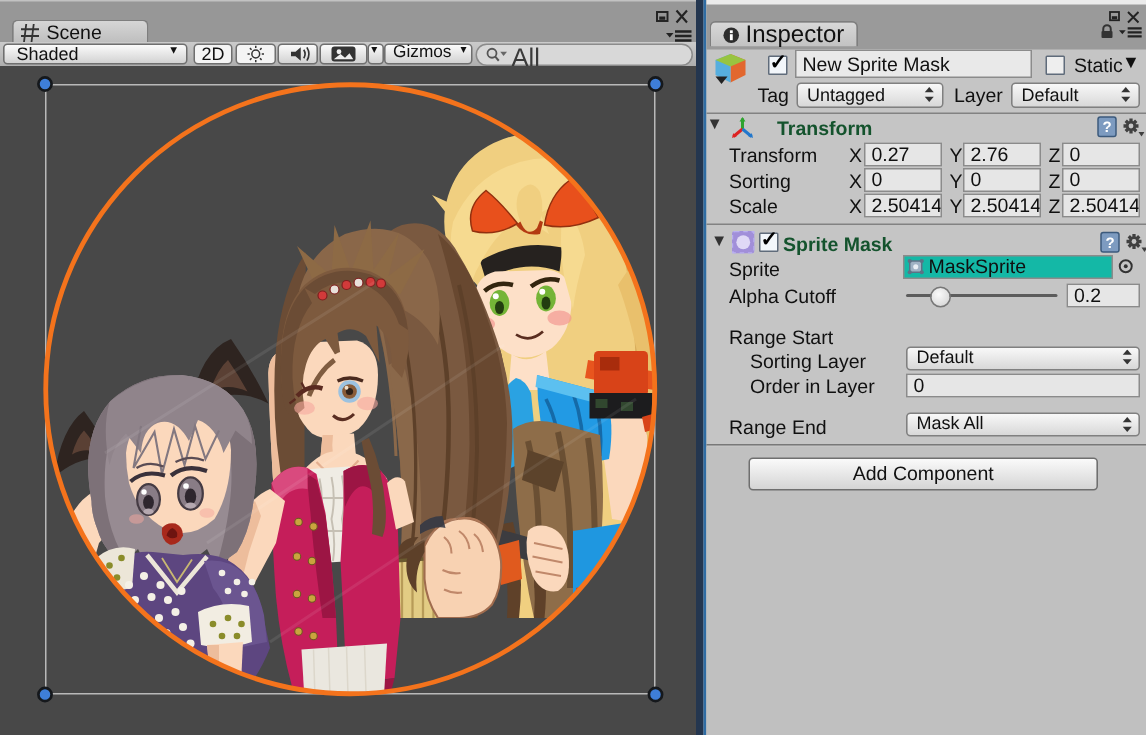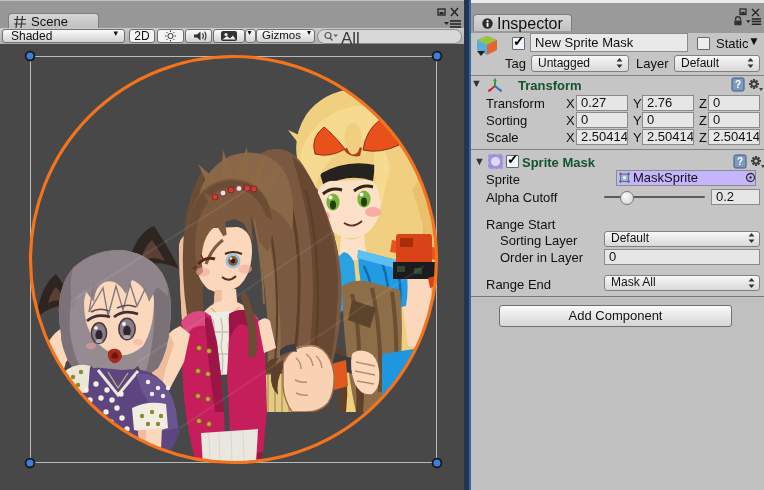--- a/index.html
+++ b/index.html
@@ -489,21 +489,21 @@
 </svg>
 <svg class="abs" style="left:749px;top:154px" width="16" height="15" viewBox="0 0 16 15">
   <g fill="#404040">
       <circle cx="7" cy="7" r="3.4"></circle>
   <path d="M7 2 L7 12 M2 7 L12 7 M3.5 3.5 L10.5 10.5 M10.5 3.5 L3.5 10.5" stroke="#404040" stroke-width="2.2"></path>
     </g>
   <circle cx="7" cy="7" r="1.6" fill="#c6c6c6"></circle>
   <path d="M12 11 L16 11 L14 14 Z" fill="#404040"></path>
 </svg>
 <span class="lbl" style="left:486px;top:172px;">Sprite</span>
-<div class="fld" style="left:616px;top:170px;width:138px;height:14px;line-height:14px;background:#c4b5fd;padding:0;">
+<div class="fld" style="left:602px;top:170px;width:138px;height:14px;line-height:14px;background:#14b8a6;padding:0;">
   <svg class="abs" style="left:1px;top:1px" width="13" height="12" viewBox="0 0 13 12">
     <rect x="2.5" y="2" width="8" height="7.5" fill="#9fb2c4" stroke="#5d7285"></rect>
     <circle cx="6.5" cy="5.8" r="1.7" fill="#e8eef4"></circle>
     <g fill="#5d7285">
         <circle cx="2.5" cy="2" r="1.4"></circle>
         <circle cx="10.5" cy="2" r="1.4"></circle>
         <circle cx="2.5" cy="9.5" r="1.4"></circle>
         <circle cx="10.5" cy="9.5" r="1.4"></circle>
       </g>
   </svg>

